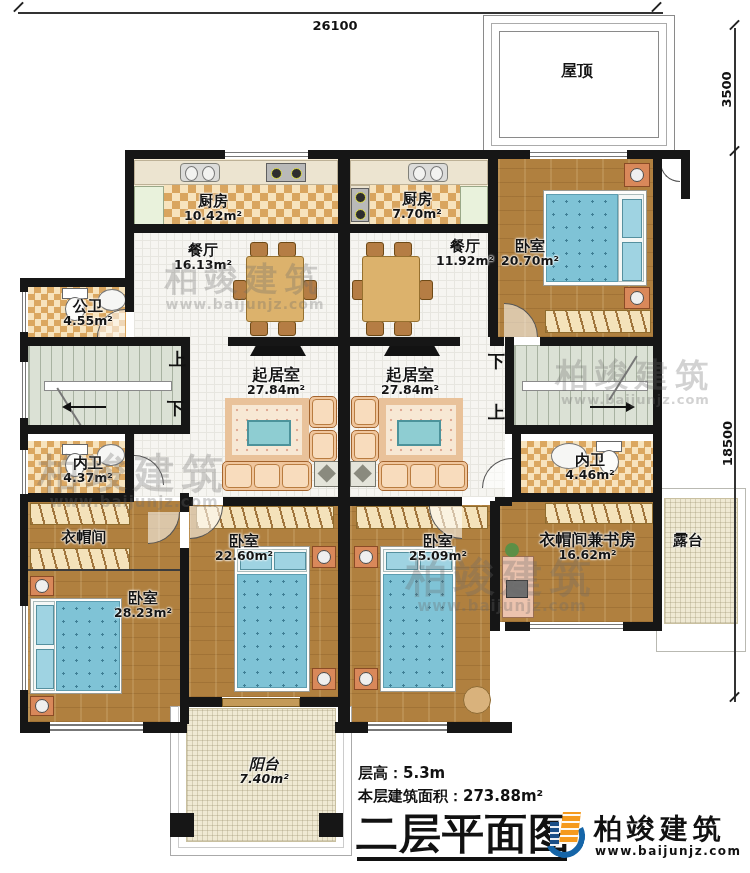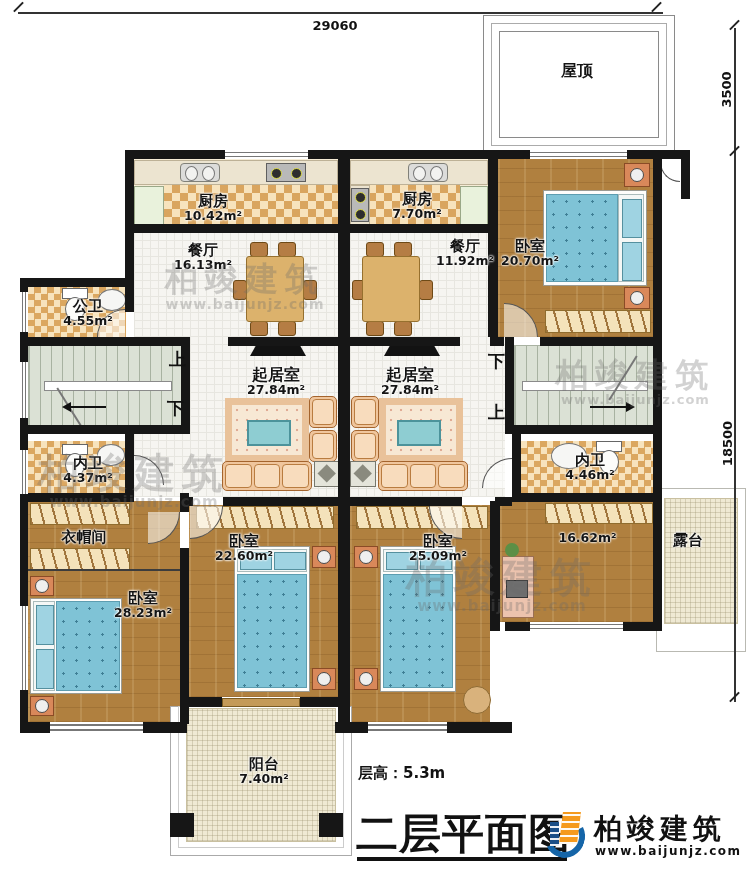--- a/index.html
+++ b/index.html
@@ -377,42 +377,43 @@
   </div>
   <div class="lbl" style="left:560px;top:452px;width:60px;">
     <div class="nm">内卫</div>
     <div class="ar">4.46m²</div>
   </div>
   <div class="lbl" style="left:400px;top:533px;width:76px;">
     <div class="nm">卧室</div>
     <div class="ar">25.09m²</div>
   </div>
   <div class="lbl" style="left:510px;top:531px;width:155px;">
+    <div class="nm" style="font-size:16px;">衣帽间兼书房</div>
     <div class="ar">16.62m²</div>
   </div>
   <div class="lbl" style="left:662px;top:532px;width:52px;">
     <div class="nm">露台</div>
   </div>
-  <div class="lbl" style="left:226px;top:756px;width:76px;">
+  <div class="lbl" style="left:226px;top:756px;width:76px;font-style:italic;">
     <div class="nm">阳台</div>
     <div class="ar">7.40m²</div>
   </div>
   <div class="lbl" style="left:547px;top:62px;width:60px;">
     <div class="nm" style="font-size:16px;">屋顶</div>
   </div>
 
   <div class="updown" style="left:169px;top:351px;">上</div>
   <div class="updown" style="left:167px;top:400px;">下</div>
   <div class="updown" style="left:488px;top:353px;">下</div>
   <div class="updown" style="left:488px;top:404px;">上</div>
 
   <div class="dimline" style="left:18px;top:12px;width:645px;height:1.5px;"></div>
   <div class="ticks" style="left:12px;top:6px;"></div>
   <div class="ticks" style="left:650px;top:6px;"></div>
-  <div class="dim" style="left:305px;top:18px;width:60px;">29060</div>
+  <div class="dim" style="left:305px;top:18px;width:60px;">26100</div>
   <div class="dimline" style="left:734px;top:28px;width:1.5px;height:674px;"></div>
   <div class="ticks" style="left:728px;top:24px;"></div>
   <div class="ticks" style="left:728px;top:150px;"></div>
   <div class="ticks" style="left:728px;top:696px;"></div>
   <div class="dim" style="left:696px;top:82px;width:60px;transform:rotate(-90deg);">3500</div>
   <div class="dim" style="left:692px;top:436px;width:70px;transform:rotate(-90deg);">18500</div>
 
   <div class="wm" style="left:140px;top:262px;width:210px;">
     <div class="wt" style="font-size:33px;">柏竣建筑</div>
     <div class="wu" style="font-size:14px;">www.baijunjz.com</div>
@@ -424,20 +425,21 @@
   <div class="wm" style="left:18px;top:452px;width:232px;">
     <div class="wt" style="font-size:41px;">柏竣建筑</div>
     <div class="wu" style="font-size:15px;">www.baijunjz.com</div>
   </div>
   <div class="wm" style="left:386px;top:556px;width:232px;">
     <div class="wt" style="font-size:41px;">柏竣建筑</div>
     <div class="wu" style="font-size:15px;">www.baijunjz.com</div>
   </div>
 
   <div class="info-line" style="left:358px;top:764px;">层高：5.3m</div>
+  <div class="info-line" style="left:358px;top:787px;">本层建筑面积：273.88m²</div>
   <div class="plan-title" style="left:356px;top:806px;">二层平面图</div>
   <div class="title-underline" style="left:357px;top:857px;width:210px;height:3.5px;"></div>
 
   <div class="abs" style="left:545px;top:806px;width:48px;height:56px;">
     <div class="swoosh" style="left:0;top:10px;"></div>
     <div class="bldg-blue" style="left:5px;top:16px;width:9px;height:24px;"></div>
     <div class="bldg-orange" style="left:16px;top:6px;width:18px;height:32px;"></div>
   </div>
   <div class="logo-name" style="left:594px;top:810px;">柏竣建筑</div>
   <div class="logo-url" style="left:595px;top:844px;">www.baijunjz.com</div>

